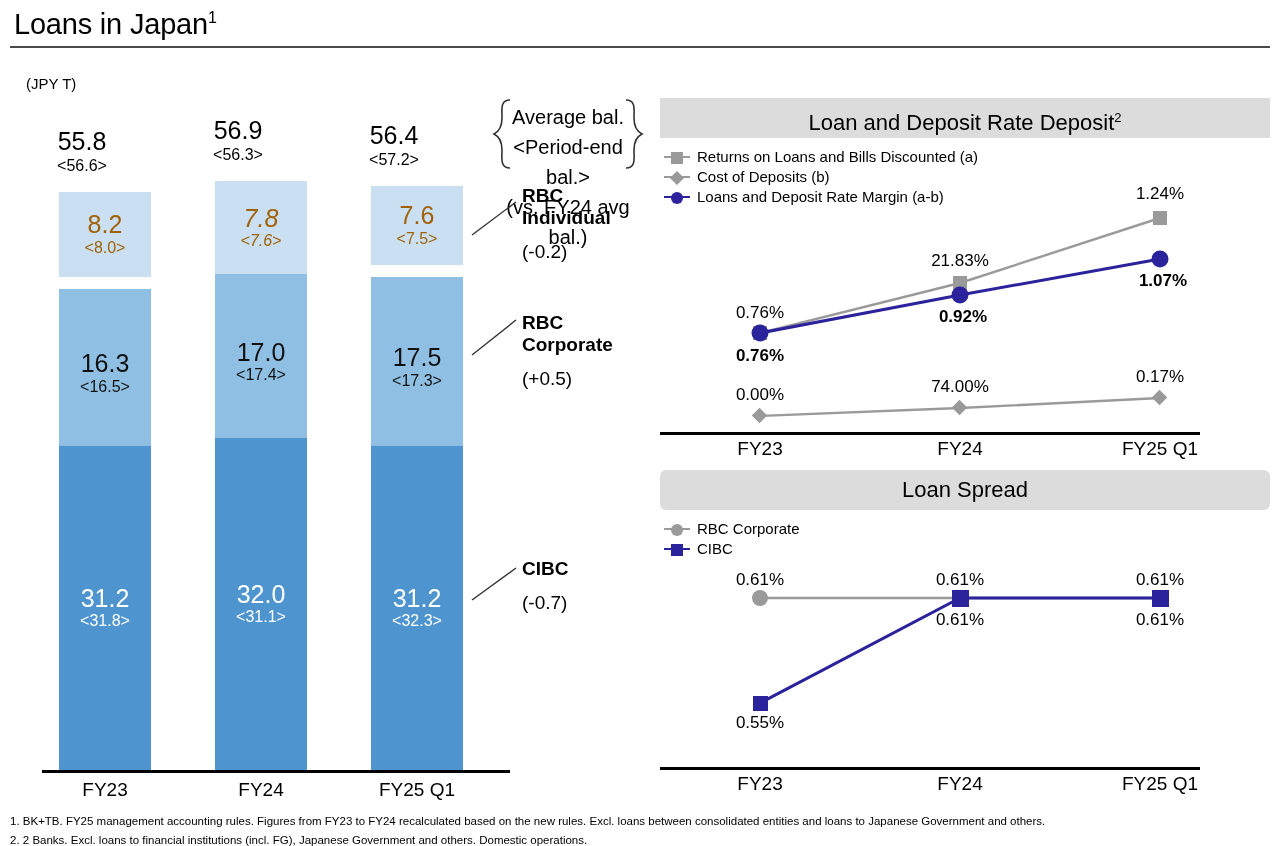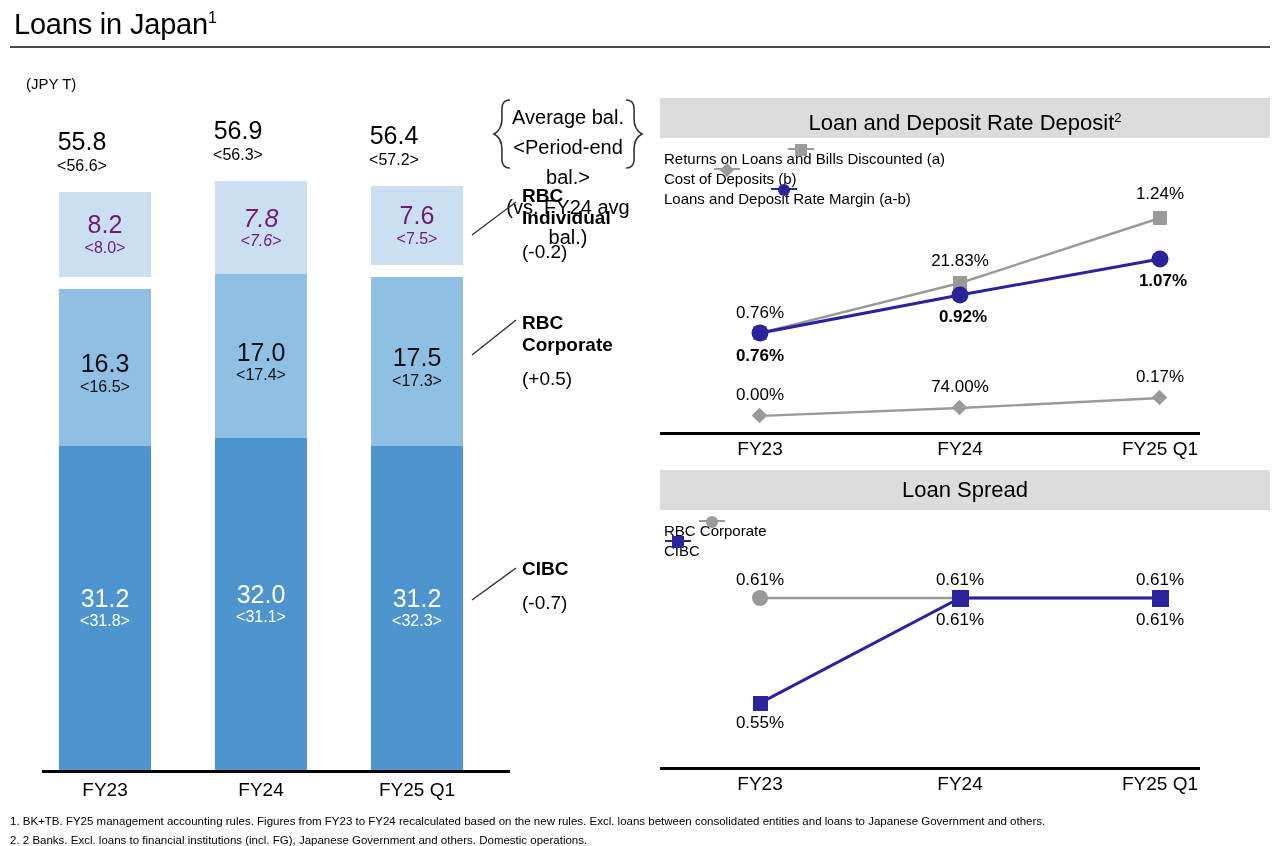--- a/index.html
+++ b/index.html
@@ -18,21 +18,21 @@
   
   #unit-label{left:26px;top:75px;font-size:15px;}
 
   
   #bar-panel{left:0;top:0;width:650px;height:800px;}
   .bar-col{position:absolute;width:92px;}
   .bar-seg{position:absolute;width:92px;display:flex;flex-direction:column;
            align-items:center;justify-content:center;}
   .seg-main{font-size:25px;line-height:1.05;}
   .seg-sub{font-size:16px;line-height:1.25;}
-  .seg-light{background:#cadff1;color:#701a75;}
+  .seg-light{background:#cadff1;color:#a16207;}
   .seg-mid{background:#8fbfe2;color:#111;margin-top:12px;}
   .seg-dark{background:#4e95d0;color:#fff;}
   .bar-total{position:absolute;width:140px;text-align:center;}
   .total-main{font-size:25px;line-height:1.1;}
   .total-sub{font-size:16px;line-height:1.3;}
   .bar-xlabel{position:absolute;width:140px;text-align:center;font-size:19px;}
   #bar-axis{left:42px;top:770px;width:468px;height:3px;background:#000;}
 
   
   #bracket-box{left:492px;top:98px;width:152px;height:72px;}
@@ -42,21 +42,21 @@
   
   .callout{position:absolute;width:130px;}
   .callout-name{font-size:19px;font-weight:bold;line-height:1.15;}
   .callout-delta{font-size:19px;margin-top:12px;}
 
   
   .chart-head{position:absolute;background:#dcdcdc;text-align:center;
               font-size:22px;line-height:40px;height:40px;}
   .chart-head sup{font-size:13px;vertical-align:super;}
   .legend-row{position:absolute;display:flex;align-items:center;font-size:15px;
-              white-space:nowrap;flex-direction:column;}
+              white-space:nowrap;}
   .legend-line{width:26px;height:0;border-top:2px solid #9a9a9a;position:relative;
                margin-right:7px;display:flex;align-items:center;justify-content:center;}
   .legend-line.navy{border-top-color:#2a239c;}
   .lg-mark{position:absolute;}
   .mk-square{width:12px;height:12px;background:#9a9a9a;}
   .mk-square.navy{background:#2a239c;}
   .mk-diamond{width:10px;height:10px;background:#9a9a9a;transform:rotate(45deg);}
   .mk-circle{width:12px;height:12px;border-radius:50%;background:#2a239c;}
   .mk-circle.grey{background:#9a9a9a;}
   .dlabel{position:absolute;font-size:17px;width:90px;text-align:center;}
@@ -243,21 +243,21 @@
   <div class="dlabel bold" style="left:458px;top:173px;">1.07%</div>
 
   <div class="axis-line" style="left:0px;top:334px;width:540px;"></div>
   <div class="x-tick" style="left:40px;top:340px;">FY23</div>
   <div class="x-tick" style="left:240px;top:340px;">FY24</div>
   <div class="x-tick" style="left:440px;top:340px;">FY25 Q1</div>
 </div>
 
 <div class="abs" style="left:660px;top:470px;width:610px;height:330px;">
 
-  <div class="chart-head" style="left:0px;top:0px;width:610px;">
+  <div class="chart-head" style="left:0px;top:0px;width:610px;border-radius:6px;">
     <span>Loan Spread</span>
   </div>
 
   <div class="legend-row" style="left:4px;top:50px;">
     <span class="legend-line">
       <span class="lg-mark mk-circle grey"></span>
     </span>
     <span>RBC Corporate</span>
   </div>
   <div class="legend-row" style="left:4px;top:70px;">

